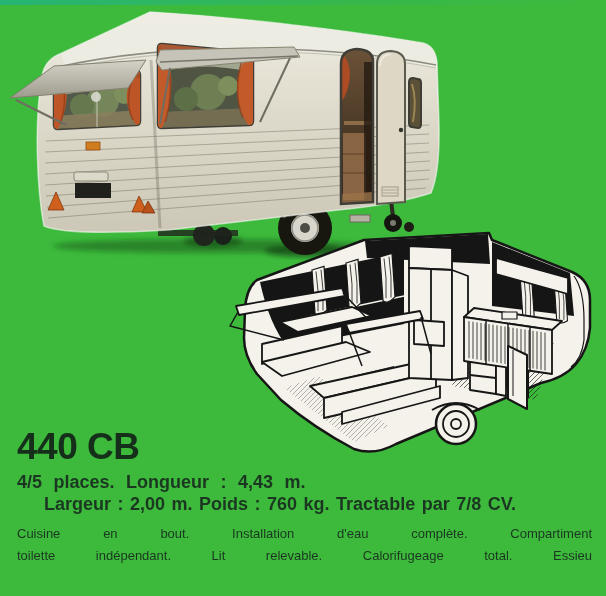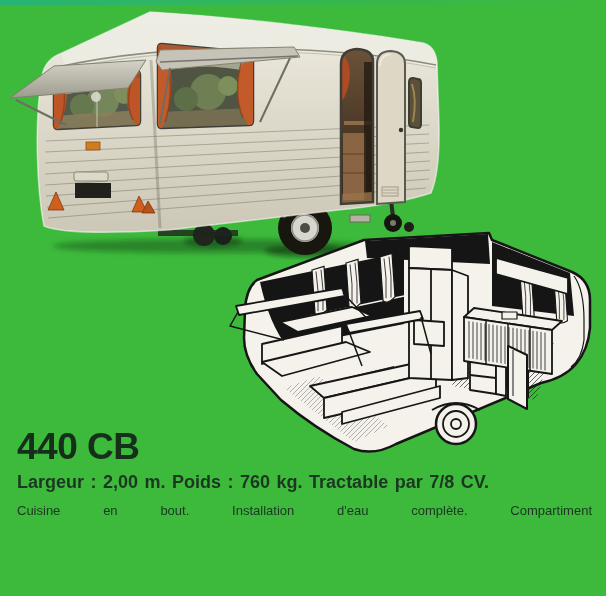--- a/index.html
+++ b/index.html
@@ -10,21 +10,21 @@
   }
   .top-tint{position:absolute;top:0;left:0;width:100%;height:5px;
     background:linear-gradient(90deg,rgba(26,178,148,.65),rgba(26,178,148,.2) 55%,rgba(26,178,148,0));}
   .photo{position:absolute;left:8px;top:4px;}
   .diagram{position:absolute;left:224px;top:228px;}
   .textblock{position:absolute;left:17px;top:428px;width:575px;color:var(--ink,#1b3721);}
   .model-title{font-size:37px;font-weight:bold;letter-spacing:-.5px;line-height:1.02;
     color:var(--title-ink,#152f1a);margin:0 0 5px 0;}
   .spec{font-size:18px;font-weight:bold;line-height:22.5px;}
   .spec1{word-spacing:6.5px;}
-  .spec2{word-spacing:1.5px;}
+  .spec2{word-spacing:1.5px;margin-left:27px;}
   .desc{margin-top:7px;font-size:13px;line-height:22.4px;}
   .desc-line.j{text-align:justify;text-align-last:justify;}
 </style>
 </head>
 <body>
 
 <div class="page">
   <div class="top-tint"></div>
 
   <svg class="photo" width="446" height="256" viewBox="0 0 446 256">
@@ -282,18 +282,20 @@
     </g>
 
     <g>
       <path d="M284,118 L303,127 L303,181 L284,171 Z" fill="#f4f2ea" stroke="#161616" stroke-width="2" stroke-linejoin="round"></path>
       <line x1="289" y1="122" x2="289" y2="168" stroke="#161616" stroke-width="1"></line>
     </g>
   </svg>
 
   <div class="textblock">
     <div class="model-title">440 CB</div>
+    <div class="spec spec1">4/5 places. Longueur : 4,43 m.</div>
     <div class="spec spec2">Largeur : 2,00 m. Poids : 760 kg. Tractable par 7/8 CV.</div>
     <div class="desc">
       <div class="desc-line j">Cuisine en bout. Installation d'eau complète. Compartiment</div>
+      <div class="desc-line j">toilette indépendant. Lit relevable. Calorifugeage total. Essieu</div>
     </div>
   </div>
 </div>
 
 </body></html>

